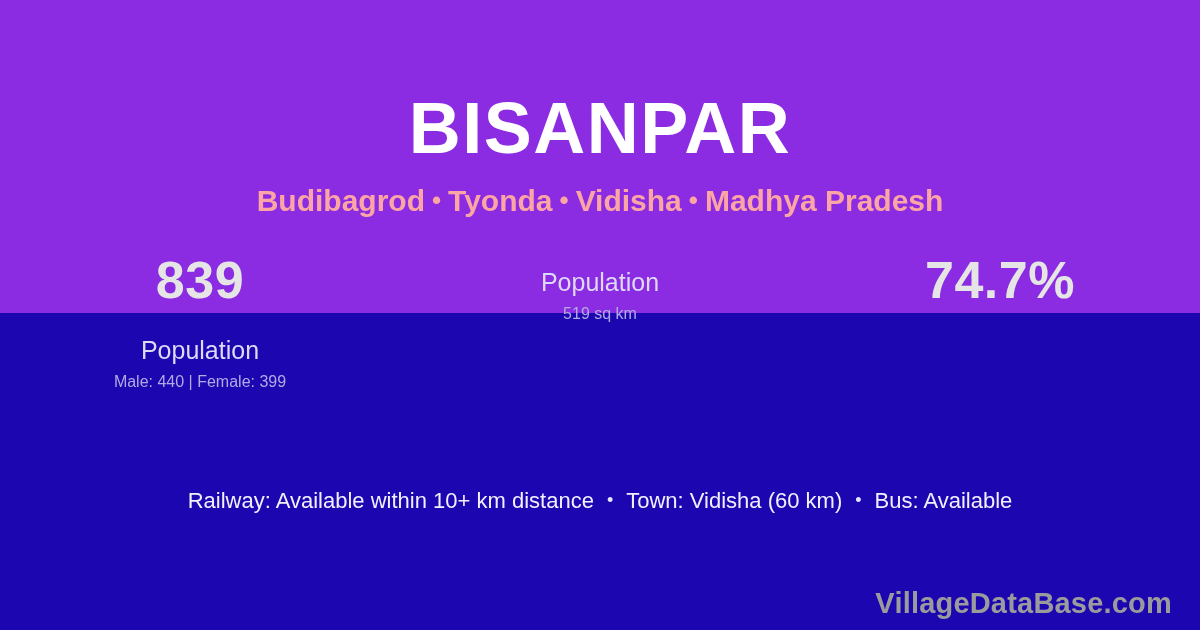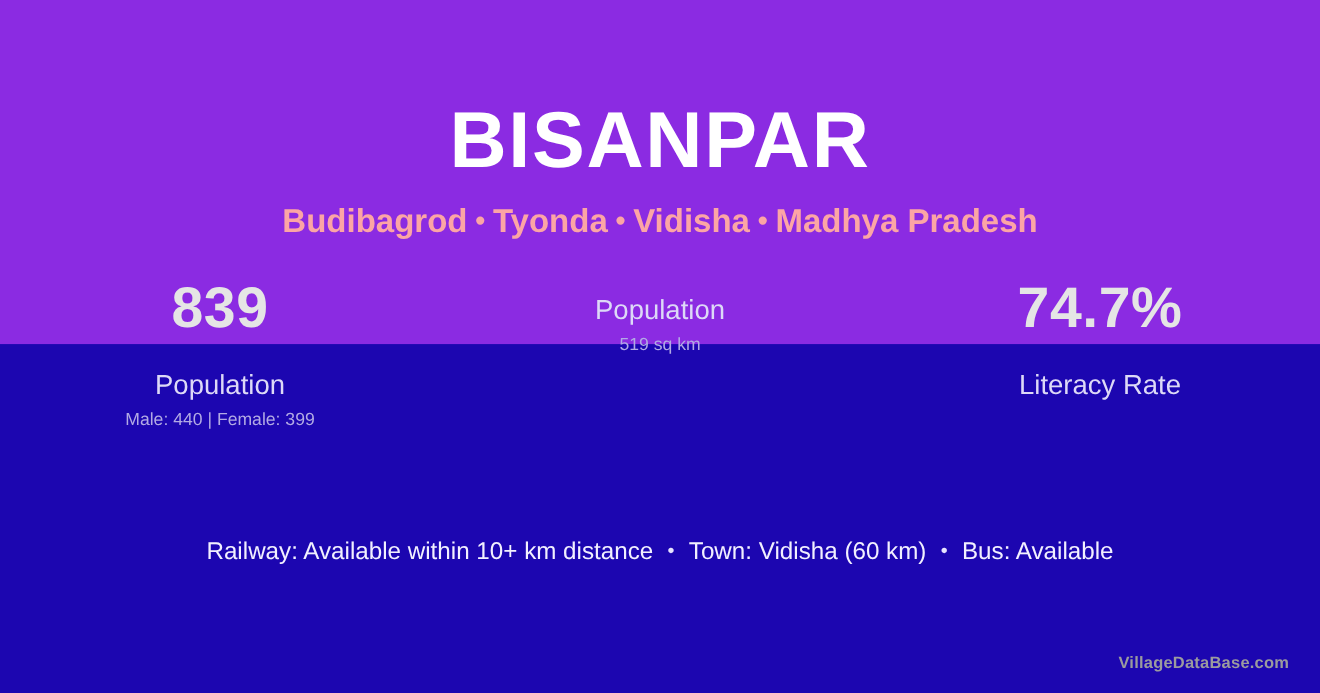--- a/index.html
+++ b/index.html
@@ -137,21 +137,21 @@
     font-size: 18px;
     vertical-align: 2px;
     color: #e7e4ff;
   }
 
   
   .watermark {
     position: absolute;
     right: 28px;
     top: 588px;
-    font-size: 15px;
+    font-size: 29px;
     line-height: 30px;
     font-weight: 700;
     color: #9b9b9e;
     letter-spacing: 0.2px;
     white-space: nowrap;
   }
 </style>
 </head>
 <body>
 
@@ -176,21 +176,20 @@
         <div class="stat-sub">Male: 440 | Female: 399</div>
       </div>
 
       <div class="stat">
         <div class="stat-label">Population</div>
         <div class="stat-sub">519 sq km</div>
       </div>
 
       <div class="stat">
         <div class="stat-value">74.7%</div>
-        <div class="stat-label">Literacy Rate</div>
       </div>
 
     </div>
 
     <div class="info-line">
       <span>Railway: Available within 10+ km distance</span><span class="sep">•</span><span>Town: Vidisha (60 km)</span><span class="sep">•</span><span>Bus: Available</span>
     </div>
 
     <div class="watermark">VillageDataBase.com</div>
 

